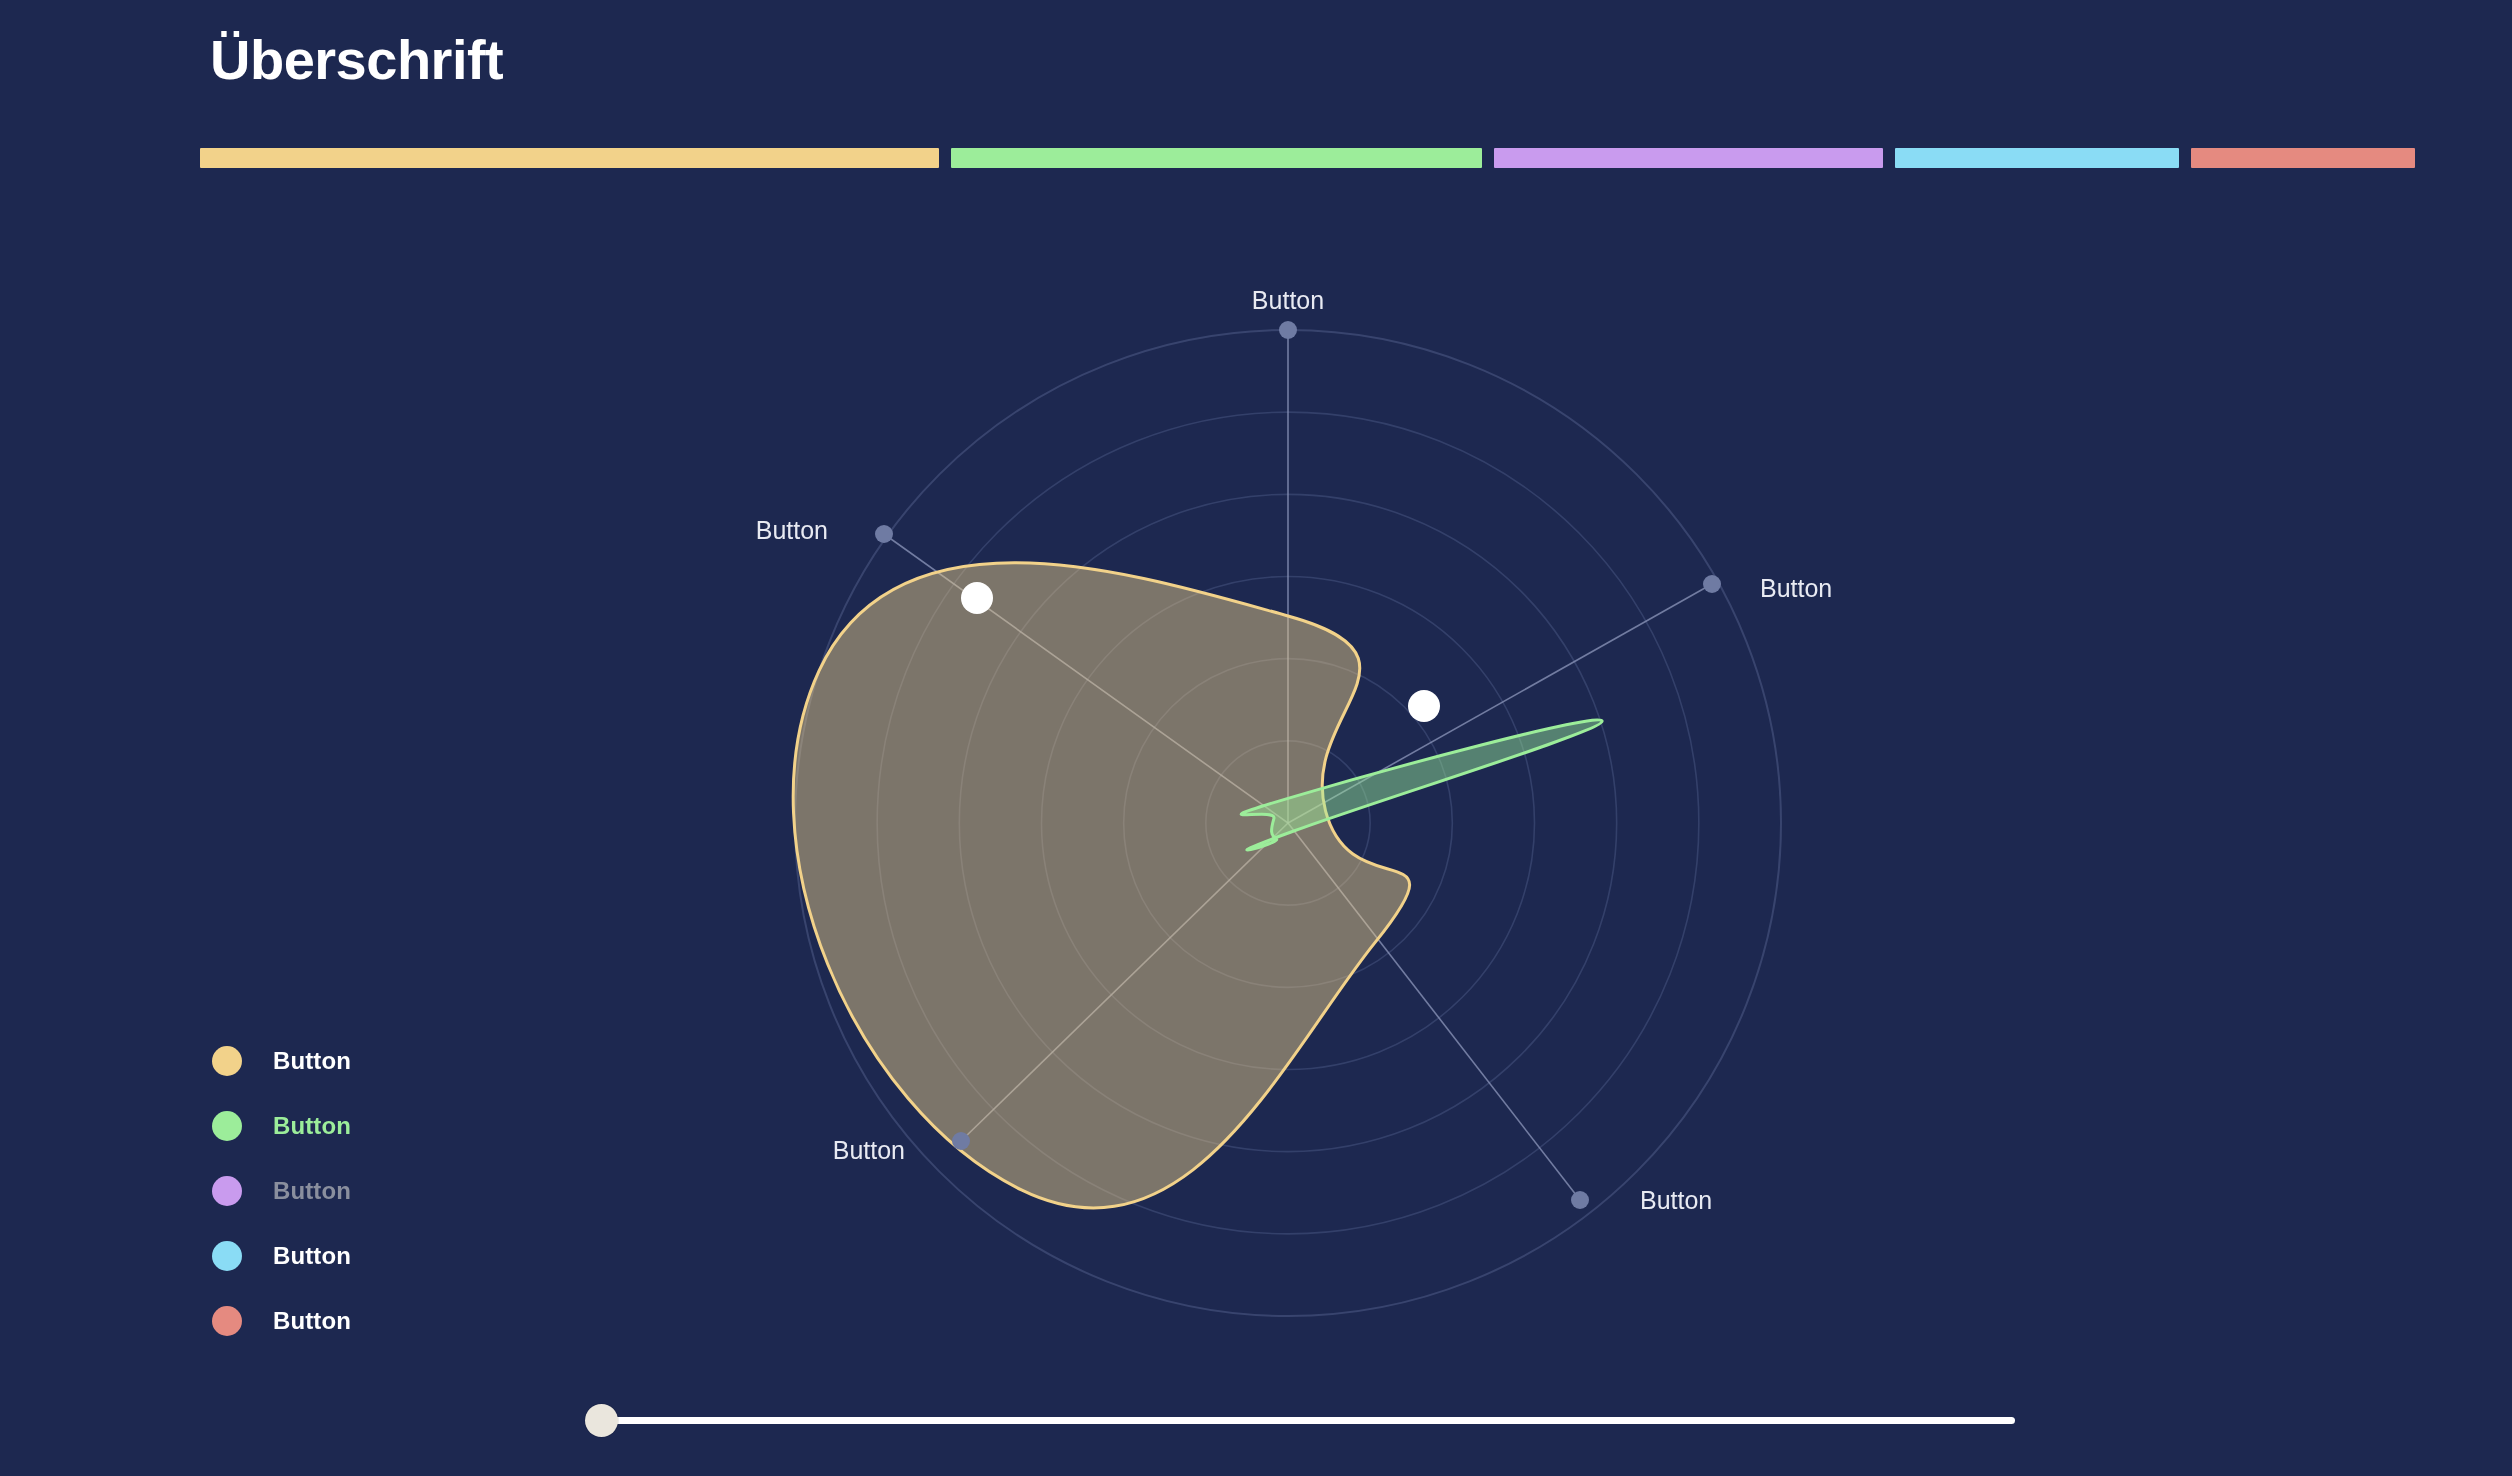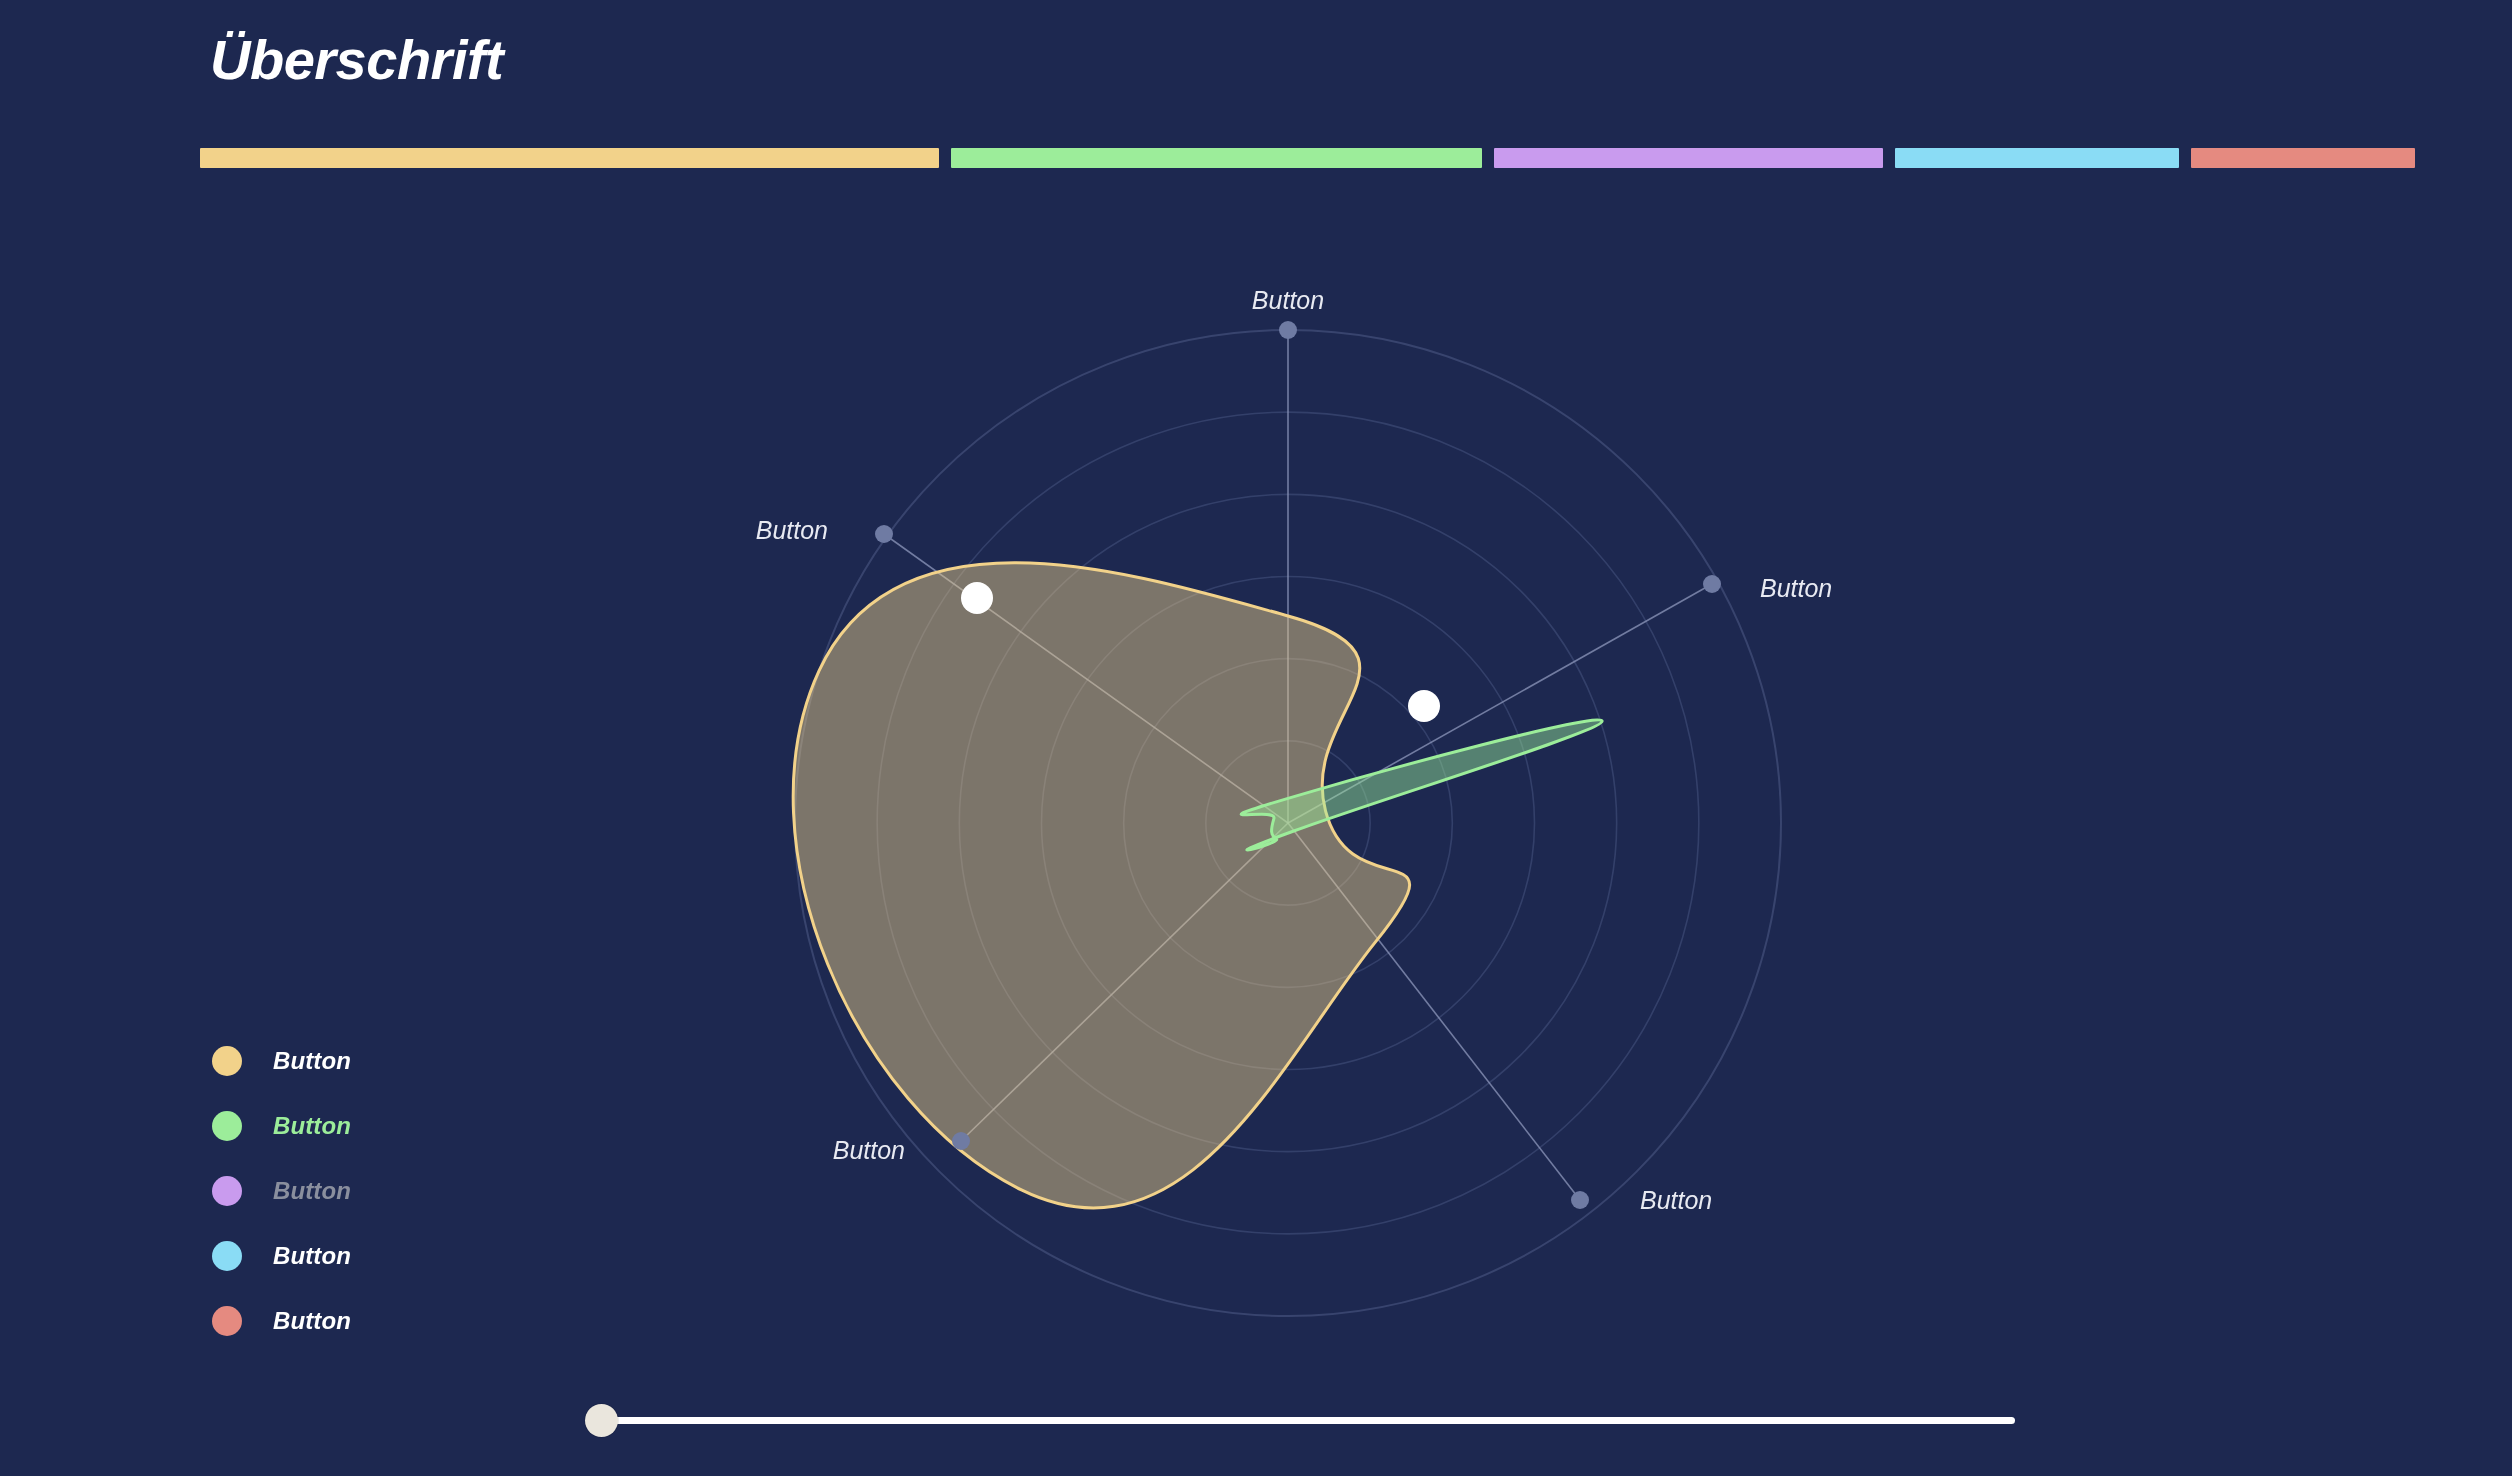--- a/index.html
+++ b/index.html
@@ -7,21 +7,20 @@
     margin: 0; padding: 0;
     background: #1d2850;
     width: 2512px; height: 1476px;
     overflow: hidden;
     font-family: "Liberation Sans", sans-serif;
   }
   #app {
     position: relative;
     width: 2124px; height: 1476px;
     background: #1d2850;
-    font-style: italic;
   }
 
   
   #page-title {
     position: absolute;
     left: 210px; top: 26px;
     font-size: 56px;
     font-weight: bold;
     color: #ffffff;
     letter-spacing: -0.5px;

